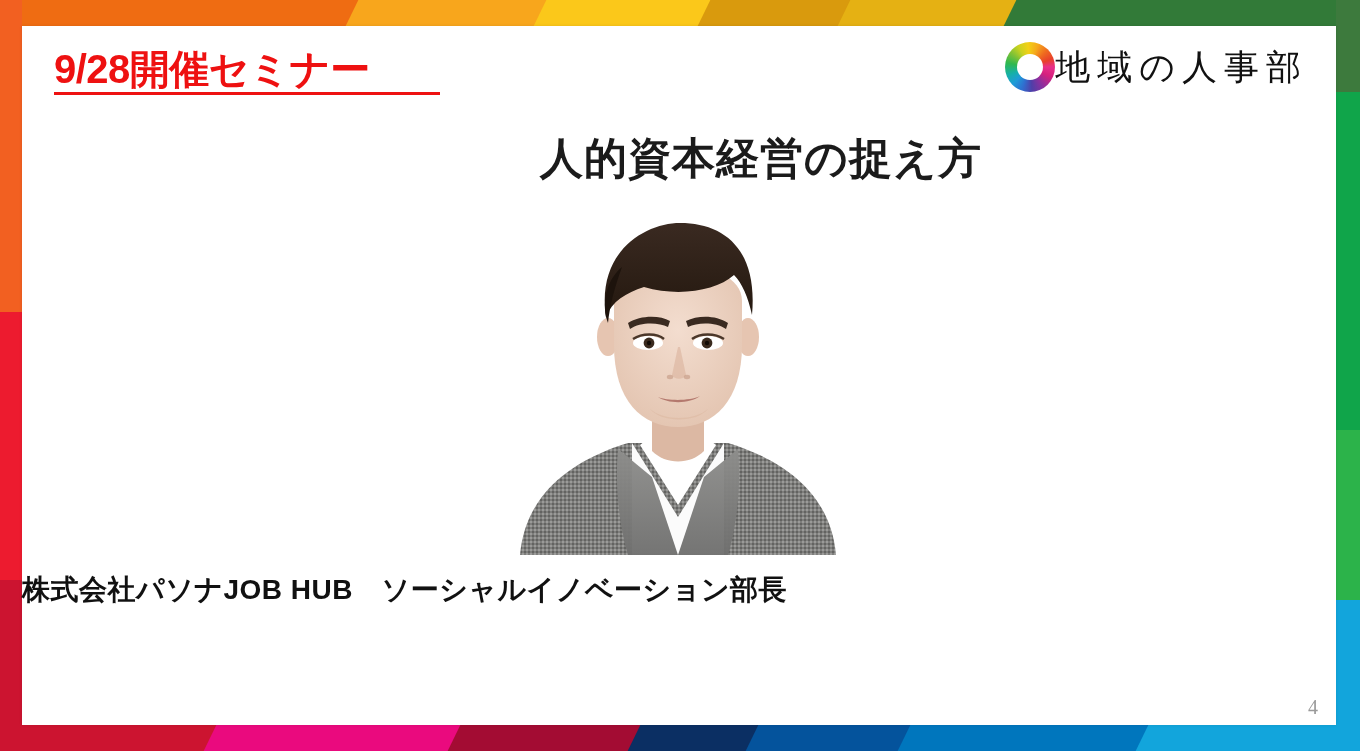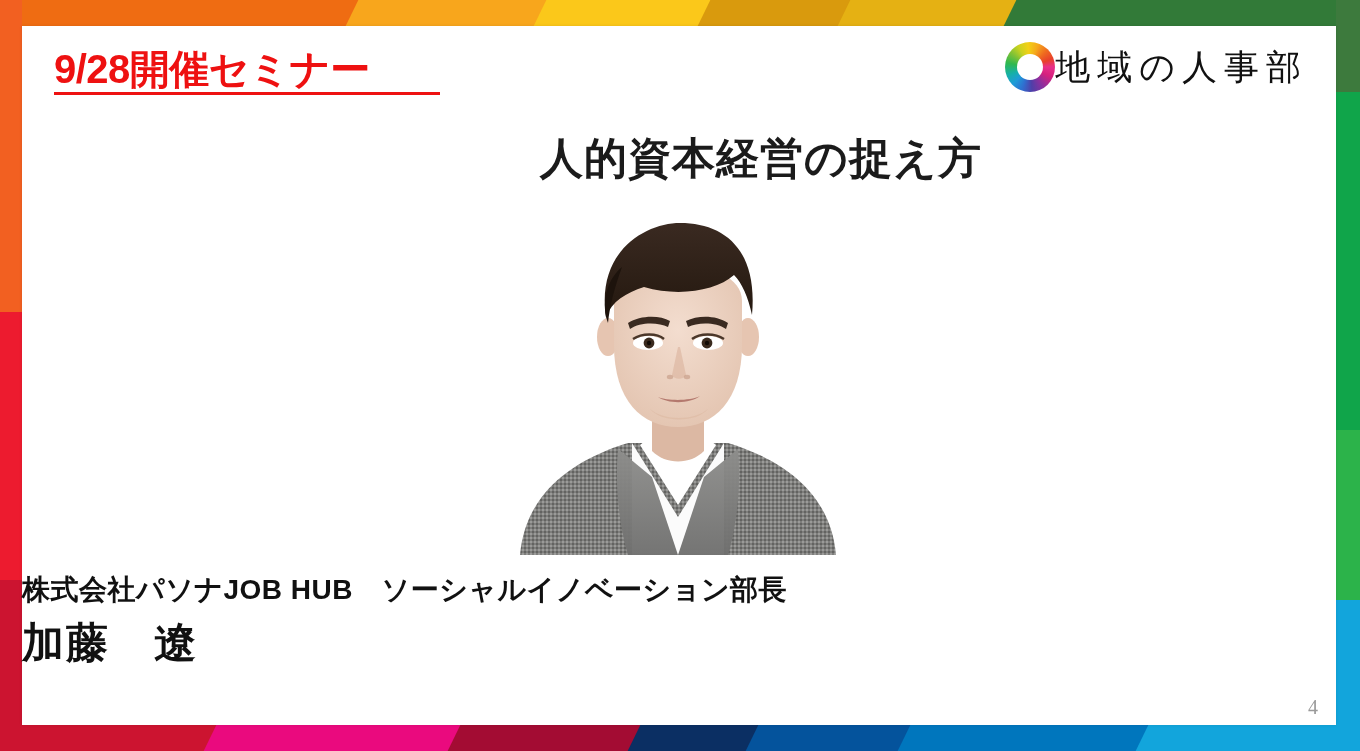--- a/index.html
+++ b/index.html
@@ -302,19 +302,18 @@
         <ellipse cx="177" cy="172" rx="3.2" ry="2.2" fill="#c9a08a" opacity="0.7"></ellipse>
 
         <path d="M148 192 C 158 199, 180 199, 190 191 C 180 196, 158 196, 148 192 Z" fill="#b4796e"></path>
 
         <path d="M140 204 C 154 216, 184 216, 198 204 C 186 218, 152 218, 140 204 Z" fill="#d9b39c" opacity="0.45"></path>
       </svg>
     </div>
 
     <div id="speaker">
       <div id="speaker-affiliation">株式会社パソナJOB HUB　ソーシャルイノベーション部長</div>
-      <div id="speaker-name">加藤　遼</div>
     </div>
 
     <div id="page-number">4</div>
 
   </div>
 </div>
 
 </body></html>

